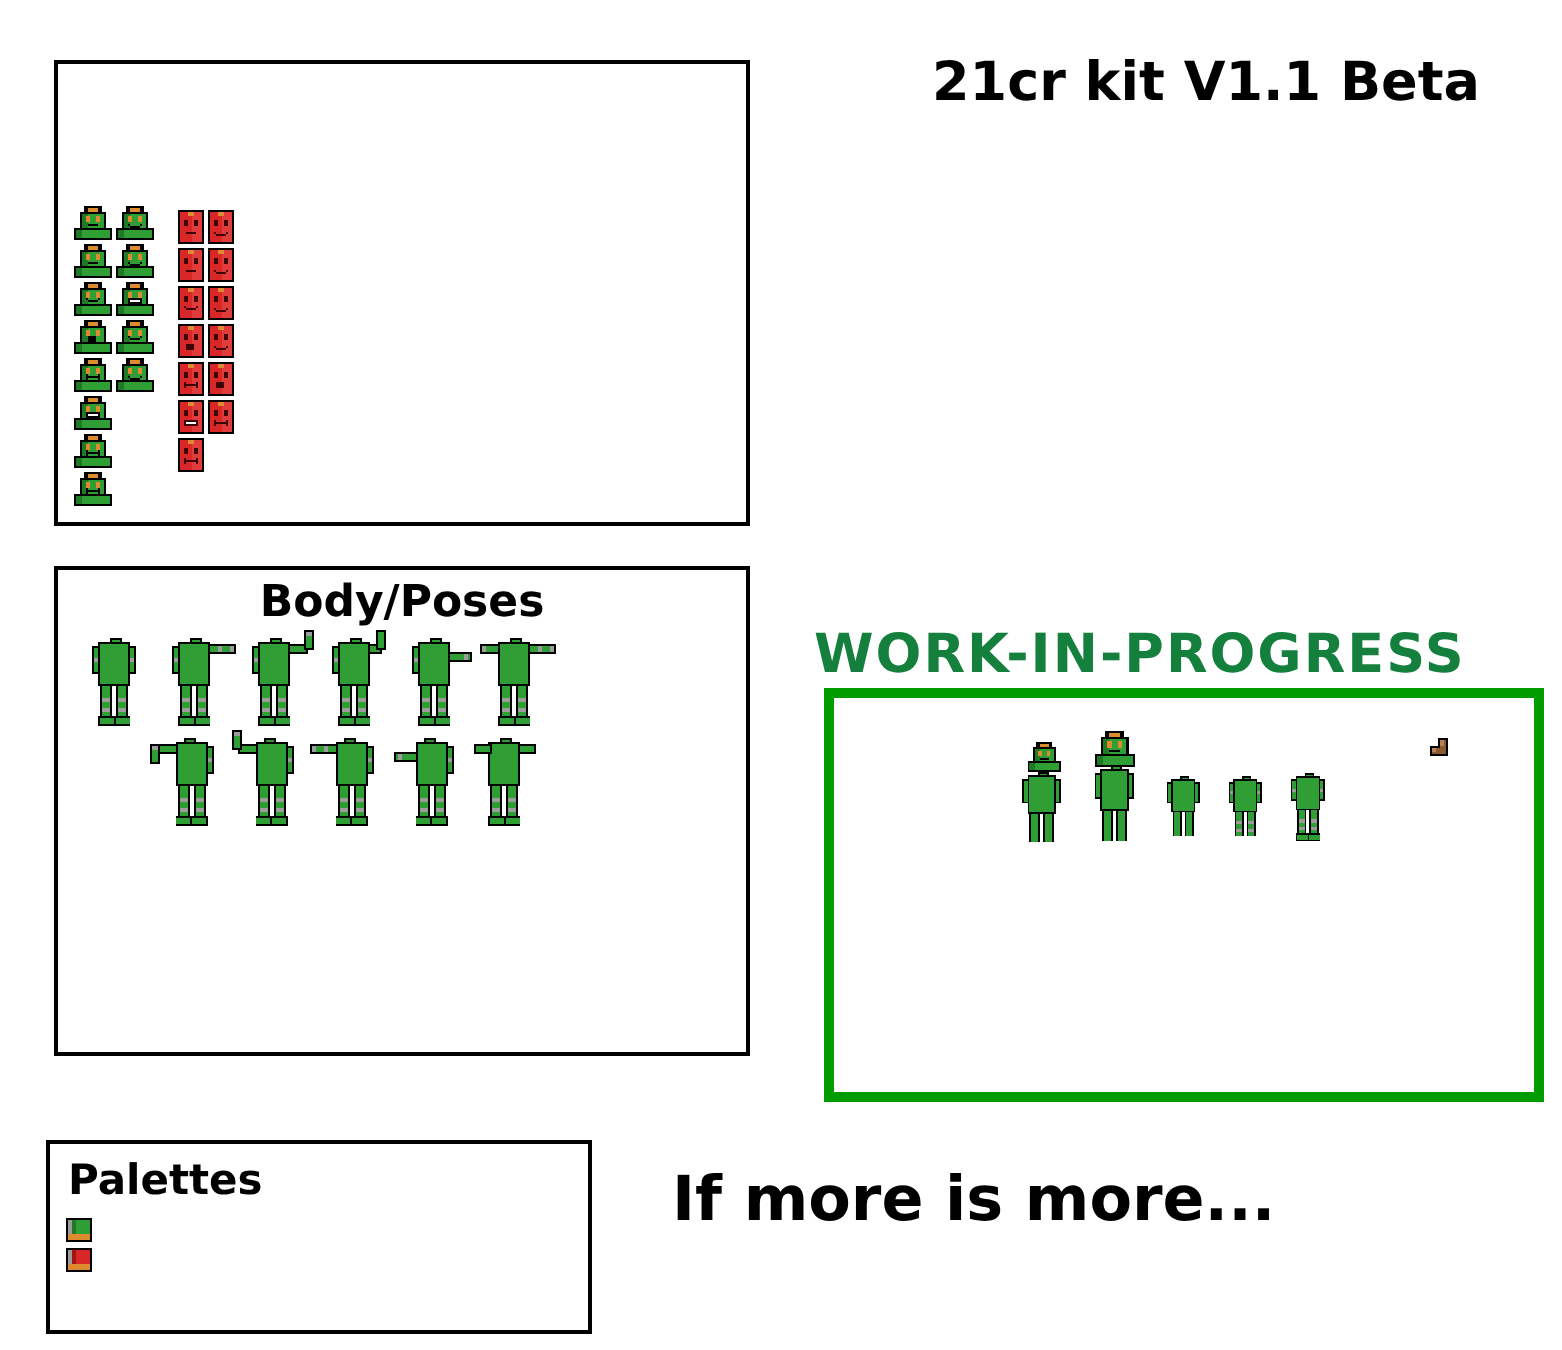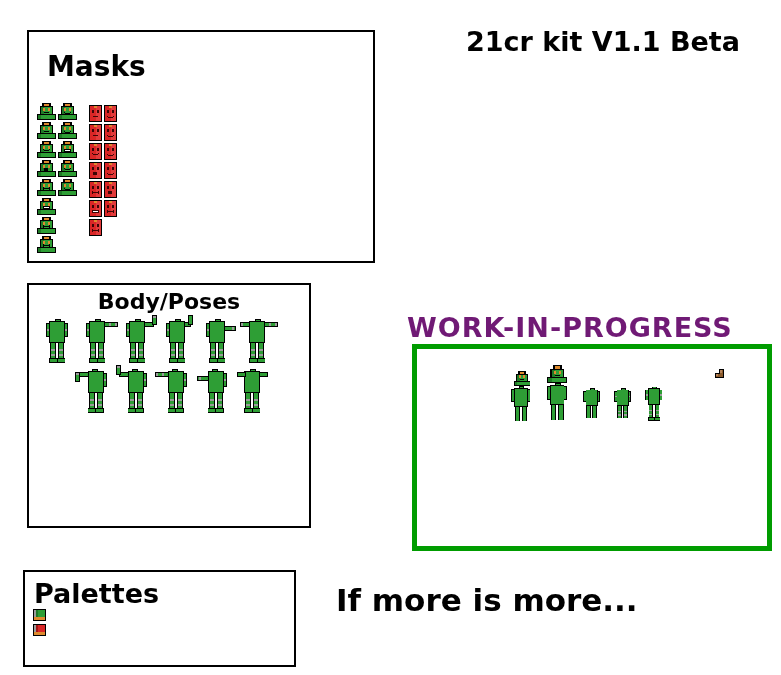--- a/index.html
+++ b/index.html
@@ -1,26 +1,26 @@
 <!DOCTYPE html>
 <html><head>
 <meta charset="utf-8">
 <style>
   html,body{margin:0;padding:0;background:#fff;}
   #stage{position:relative;width:781px;height:675px;background:#fff;overflow:hidden;
          font-family:"DejaVu Sans",sans-serif;font-weight:700;color:#000;}
   .panel{position:absolute;background:#fff;border:2px solid #000;box-sizing:border-box;}
   #masks-panel{left:27px;top:30px;width:348px;height:233px;}
-  #body-panel{left:27px;top:283px;width:284px;height:245px;}
+  #body-panel{left:27px;top:283px;width:348px;height:245px;}
   #palettes-panel{left:23px;top:570px;width:273px;height:97px;}
   #wip-box{left:412px;top:344px;width:360px;height:207px;border-width:5px;}
   .panel-label{position:absolute;white-space:nowrap;}
   #masks-label{left:18px;top:18px;font-size:28px;}
   #body-label{left:0;right:0;top:4px;text-align:center;font-size:22px;}
-  #palettes-label{left:9px;top:6px;font-size:27px;}
+  #palettes-label{left:9px;top:6px;font-size:21px;}
   #kit-title{position:absolute;left:433px;top:26px;width:340px;text-align:center;font-size:27px;}
   #wip-label{position:absolute;left:407px;top:312px;font-size:27px;letter-spacing:1px;}
   #tagline{position:absolute;left:336px;top:576px;font-size:31px;line-height:49px;}
   .sprite-grid{position:absolute;display:flex;flex-direction:column;gap:2px;}
   #green-mask-grid{left:8px;top:71px;}
   #red-mask-grid{left:60px;top:73px;}
   .srow{display:flex;gap:2px;}
   .body-row{position:absolute;display:flex;}
   #body-row-0{left:10px;top:30px;}
   #body-row-1{left:45px;top:80px;}
@@ -31,21 +31,20 @@
   span[data-name]{display:inline-block;line-height:0;}
 </style>
 </head>
 <body>
 
 <div id="stage" data-name="sprite-kit-sheet">
 
   <div id="kit-title" data-name="kit-title">21cr kit V1.1 Beta</div>
 
   <div class="panel" id="masks-panel" data-name="masks-panel">
-    <div class="panel-label" id="masks-label" data-name="masks-panel-label">Masks</div>
     <div class="sprite-grid" id="green-mask-grid" data-name="green-mask-grid">
         <div class="srow" data-name="green-mask-sprite-row">
           <span data-name="green-mask-sprite">
             <svg width="19" height="17" viewBox="0 0 19 17" shape-rendering="crispEdges">
               <rect x="5" y="0" width="9" height="4" fill="#000000"></rect>
               <rect x="7" y="1" width="5" height="2" fill="#de8a2e"></rect>
               <rect x="3" y="3" width="13" height="9" fill="#000000"></rect>
               <rect x="4" y="4" width="11" height="7" fill="#2e9e35"></rect>
               <rect x="4" y="4" width="3" height="7" fill="#1f7a26"></rect>
               <rect x="6" y="5" width="2" height="3" fill="#de8a2e"></rect>
@@ -751,21 +750,21 @@
             <rect x="19" y="44" width="7" height="3" fill="#2e9e35"></rect>
             <rect x="3" y="7" width="9" height="5" fill="#000000"></rect>
             <rect x="4" y="8" width="7" height="3" fill="#2e9e35"></rect>
             <rect x="25" y="7" width="9" height="5" fill="#000000"></rect>
             <rect x="26" y="8" width="7" height="3" fill="#2e9e35"></rect>
           </svg>
         </span>
       </div>
   </div>
 
-  <div id="wip-label" data-name="work-in-progress-label" style="color: #701a75;">WORK-IN-PROGRESS</div>
+  <div id="wip-label" data-name="work-in-progress-label" style="color: #15803d;">WORK-IN-PROGRESS</div>
   <div class="panel" id="wip-box" data-name="work-in-progress-box" style="border-color: rgb(0, 156, 0);">
     <div id="wip-figures" data-name="wip-figures-row">
         <span data-name="wip-figure-masked-small">
           <svg width="35" height="56" viewBox="0 0 40 64" shape-rendering="crispEdges">
             <g transform="translate(10,0)">
               <rect x="5" y="0" width="9" height="4" fill="#000000"></rect>
               <rect x="7" y="1" width="5" height="2" fill="#de8a2e"></rect>
               <rect x="3" y="3" width="13" height="9" fill="#000000"></rect>
               <rect x="4" y="4" width="11" height="7" fill="#2e9e35"></rect>
               <rect x="4" y="4" width="3" height="7" fill="#1f7a26"></rect>

